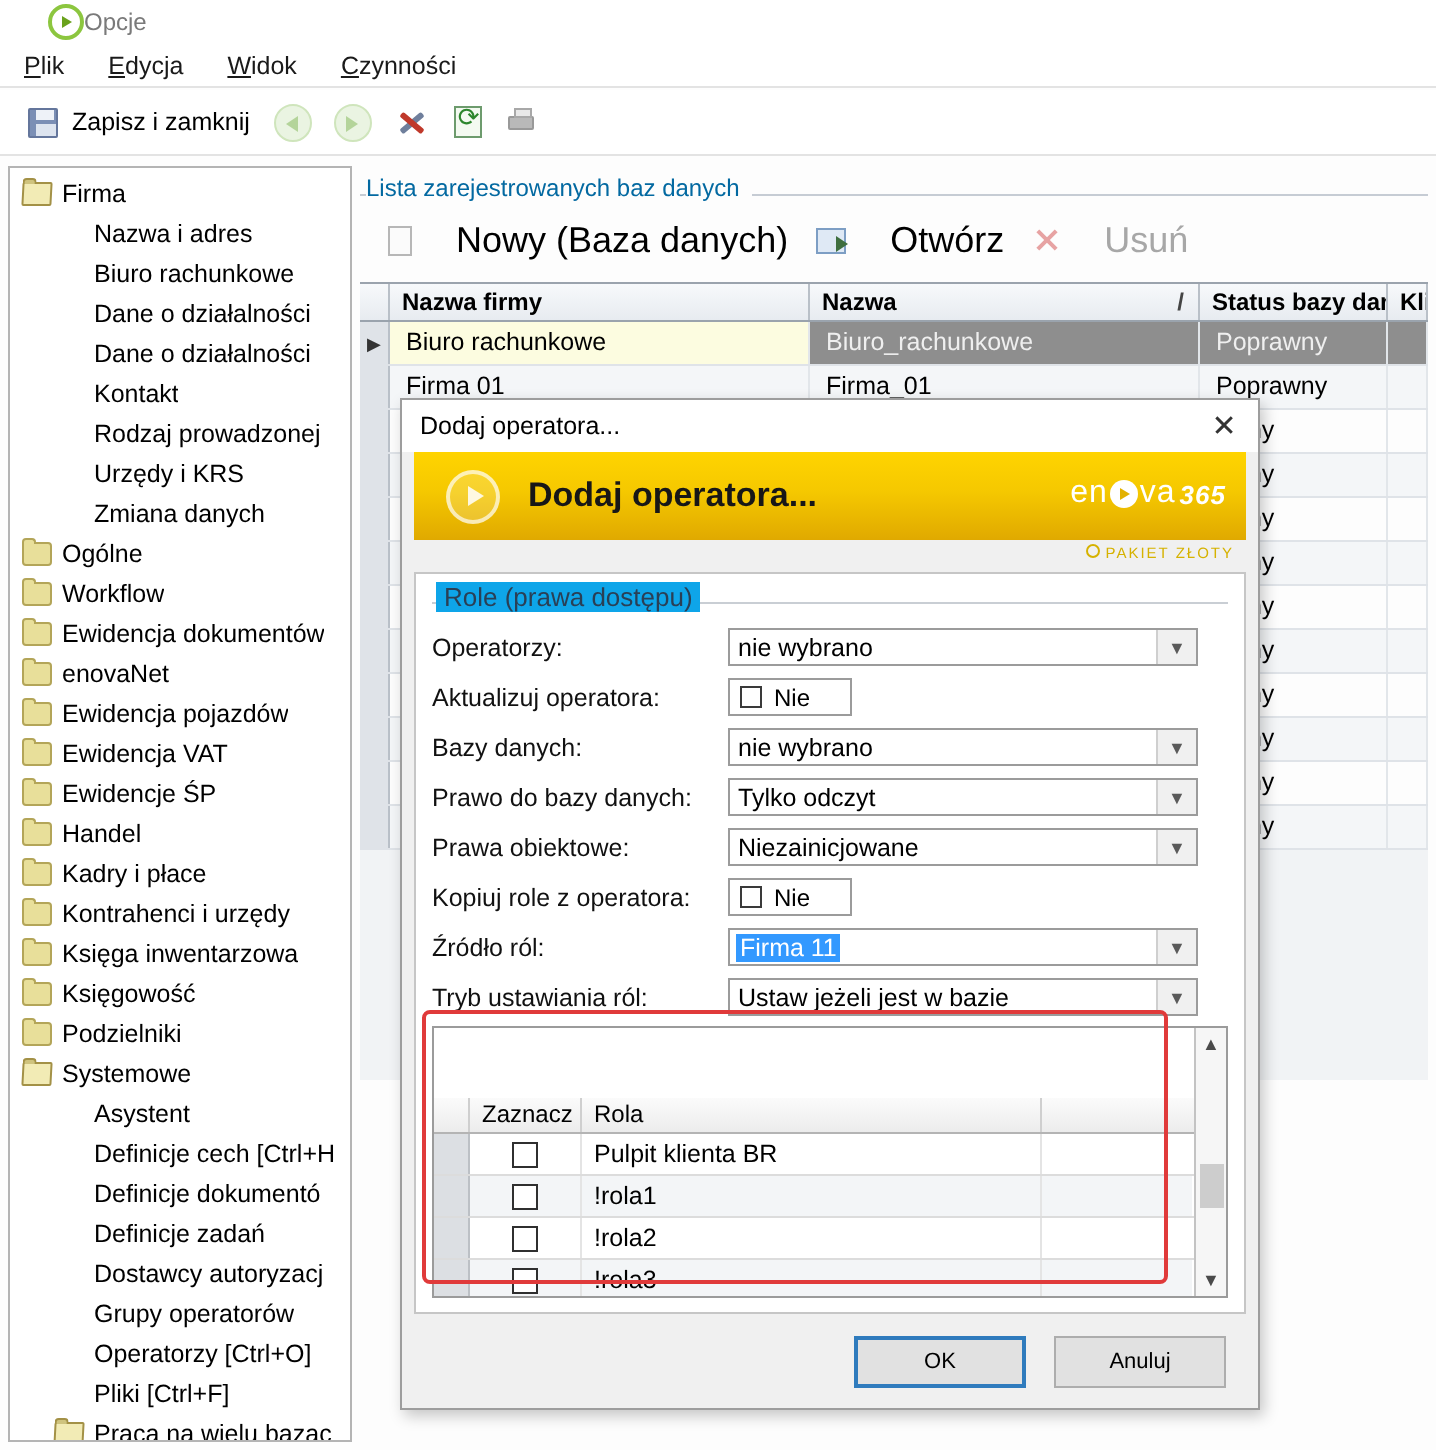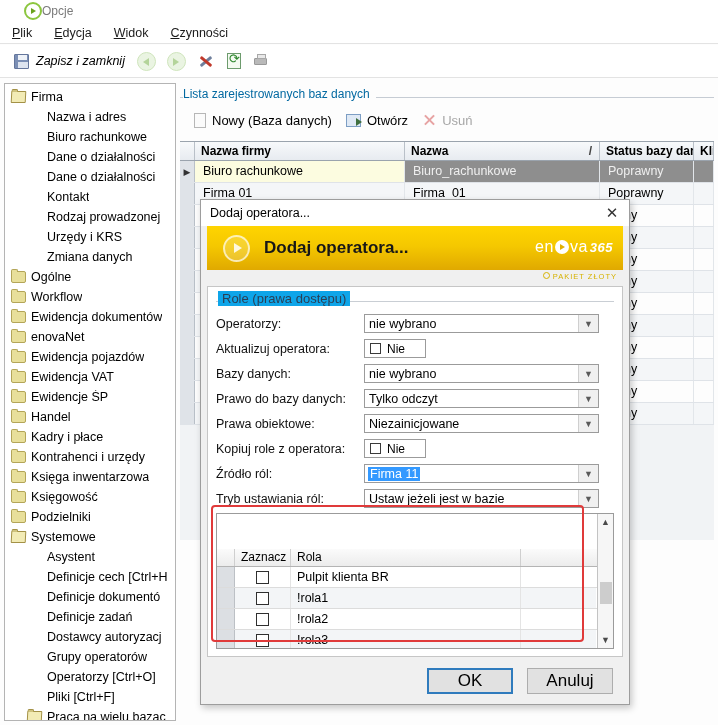--- a/index.html
+++ b/index.html
@@ -50,21 +50,21 @@
   }
 
   
   .toolbar {
     position: absolute; left: 0; top: 45px; width: 718px; height: 32px;
     background: #ffffff;
     display: flex; align-items: center; padding-left: 14px; gap: 12px;
     box-sizing: border-box;
   }
   .tb-save {
-    display: flex; align-items: center; gap: 7px; cursor: default; font-style: italic;
+    display: flex; align-items: center; gap: 7px; cursor: default;
   }
   .ico-save {
     width: 15px; height: 15px; background: #7b8fb5; border-radius: 1px;
     position: relative; box-sizing: border-box; border: 1px solid #64769c;
   }
   .ico-save::before {
     content: ""; position: absolute; left: 3px; top: 0px; width: 9px; height: 5px;
     background: #eef2f8;
   }
   .ico-save::after {
@@ -155,21 +155,21 @@
     background: #fdfdfd; padding-right: 6px; z-index: 2;
   }
   .group-rule {
     position: absolute; left: 0px; top: 14px; width: 534px; height: 1px;
     background: #c6ccd4;
   }
   .list-toolbar {
     position: absolute; left: 0; top: 22px; height: 30px;
     display: flex; align-items: center; gap: 14px; padding-left: 14px;
   }
-  .lt-btn { display: flex; align-items: center; gap: 6px; font-size: 13px; cursor: default; }
+  .lt-btn { display: flex; align-items: center; gap: 22px; font-size: 18px; cursor: default; }
   .lt-btn.disabled { color: #a7a7a7; justify-content: flex-end; }
   .ico-doc {
     width: 12px; height: 15px; background: #fbfbfb; border: 1px solid #b7b7b7;
     box-sizing: border-box; position: relative;
   }
   .ico-open {
     width: 15px; height: 13px; background: #dfe9f5; border: 1px solid #7d9ec4;
     box-sizing: border-box; position: relative;
   }
   .ico-open::after {
@@ -363,21 +363,21 @@
     position: absolute; left: 211px; top: 505px; width: 369px; height: 133px;
     border: 2px solid #e03a3a; border-radius: 4px; z-index: 60; pointer-events: none;
   }
 
   .dlg-footer {
     position: absolute; left: 0; bottom: 0; width: 428px; height: 46px;
     display: flex; align-items: center; justify-content: flex-end; gap: 14px;
     padding-right: 16px; box-sizing: border-box;
   }
   .btn {
-    width: 86px; height: 26px; font-size: 17px; background: #e1e1e1;
+    width: 86px; height: 26px; font-size: 11px; background: #e1e1e1;
     border: 1px solid #adadad; box-sizing: border-box;
     display: flex; align-items: center; justify-content: center; cursor: default;
   }
   .btn.primary { border: 2px solid #2f7bbd; background: #e1e1e1; }
 </style>
 </head>
 <body>
 
 <div class="app">
 

